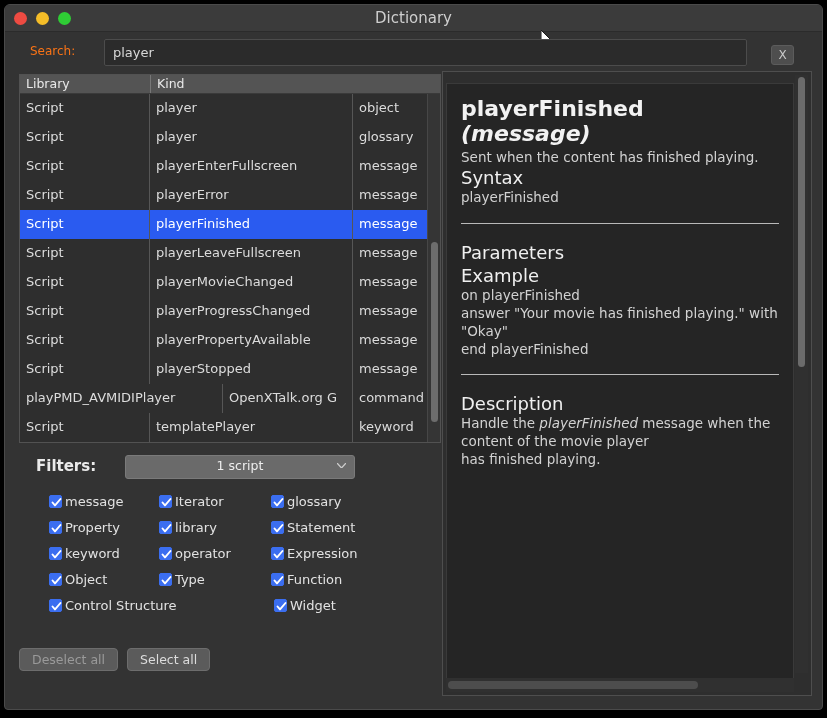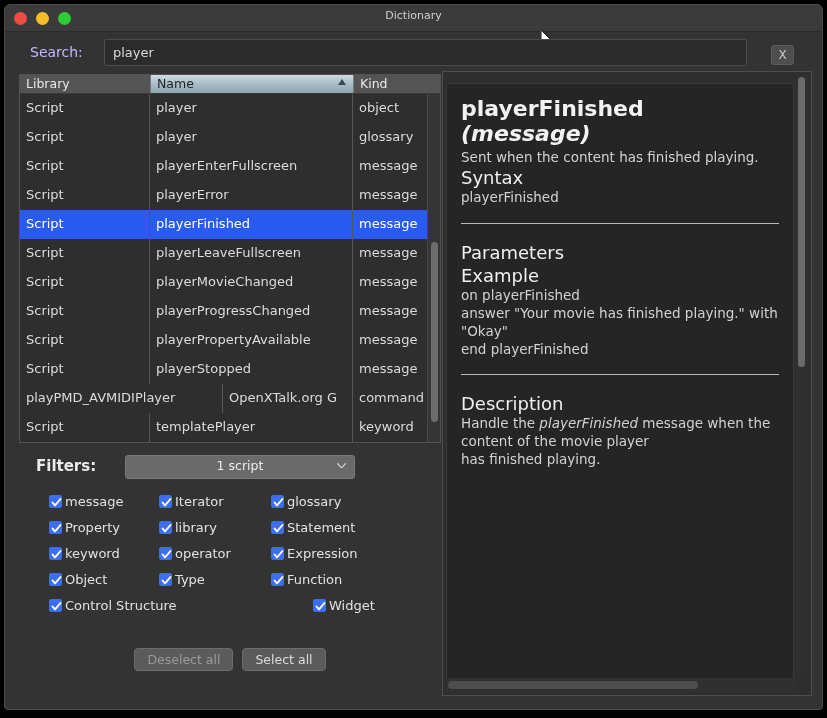--- a/index.html
+++ b/index.html
@@ -30,35 +30,35 @@
     position: absolute; left: 9px; top: 7px;
     display: flex; gap: 9px;
   }
   .dot { width: 13px; height: 13px; border-radius: 50%; }
   .dot.red { background: #ee4b42; }
   .dot.yellow { background: #f5bd28; }
   .dot.green { background: #2fcc35; }
   .title-text {
     position: absolute; left: 0; right: 0; top: 4px;
     text-align: center;
-    font-size: 11px; color: #cfcfcf;
+    font-size: 15px; color: #cfcfcf;
   }
   .cursor {
     position: absolute; left: 536px; top: 25px;
     width: 12px; height: 19px;
     pointer-events: none;
   }
   
   .searchrow {
     position: absolute; left: 0; top: 28px;
     width: 819px; height: 40px;
   }
   .search-label {
     position: absolute; left: 25px; top: 11px;
-    font-size: 14px; color: #c4b5fd;
+    font-size: 12px; color: #f97316;
   }
   .search-input {
     position: absolute; left: 99px; top: 6px;
     width: 643px; height: 27px;
     background: #2b2b2b;
     border: 1px solid #4c4c4c;
     border-radius: 2px;
     color: #d8d8d8;
     font-family: "DejaVu Sans", "Liberation Sans", sans-serif;
     font-size: 13px;
@@ -176,37 +176,37 @@
   }
   .cbgrid {
     position: absolute; left: 0; top: 38px;
     width: 422px;
   }
   .cbrow { display: flex; height: 26px; align-items: center; }
   .cbitem { display: flex; align-items: center; }
   .cbitem.col1 { width: 110px; margin-left: 30px; }
   .cbitem.col2 { width: 112px; }
   .cbitem.col3 { width: 120px; }
-  .cbitem.wide { width: 264px; margin-left: 30px; text-align: center; }
+  .cbitem.wide { width: 225px; margin-left: 30px; text-align: center; }
   .cb {
     width: 13px; height: 13px;
     background: #3b6ef0;
     border: 1px solid #3b6ef0;
     border-radius: 2px;
     margin-right: 3px;
     position: relative;
     flex: none;
     cursor: default;
   }
   .cb svg { position: absolute; left: 1px; top: 1px; }
   .cblabel { font-size: 13px; color: #e2e2e2; white-space: nowrap; }
   .btnrow {
     position: absolute; left: 0; top: 198px;
     width: 422px;
-    display: flex; justify-content: center; gap: 9px;
+    display: flex; justify-content: flex-start; gap: 9px;
   }
   .pbtn {
     background: #5b5b5b;
     border: 1px solid #6d6d6d;
     border-radius: 4px;
     font-size: 12.5px; color: #dcdcdc;
     padding: 3px 12px;
     cursor: default;
   }
   .pbtn.deselect { color: #9a9a9a; }
@@ -290,24 +290,20 @@
   <div class="searchrow">
     <div class="search-label">Search:</div>
     <input class="search-input" type="text" value="player" style="">
   </div>
   <div class="clear-btn">X</div>
 
   <div class="listpane">
 
     <div class="list-header">
       <div class="hcell c-lib">Library</div>
-      <div class="hcell c-name">
-        <span>Name</span>
-        <span class="sort-arrow"></span>
-      </div>
       <div class="hcell c-kind">Kind</div>
     </div>
 
     <div class="list-body" id="list-body">
         <div class="row">
           <div class="cell c-lib">Script</div>
           <div class="cell c-name">player</div>
           <div class="cell c-kind">object</div>
         </div>
         <div class="row">

